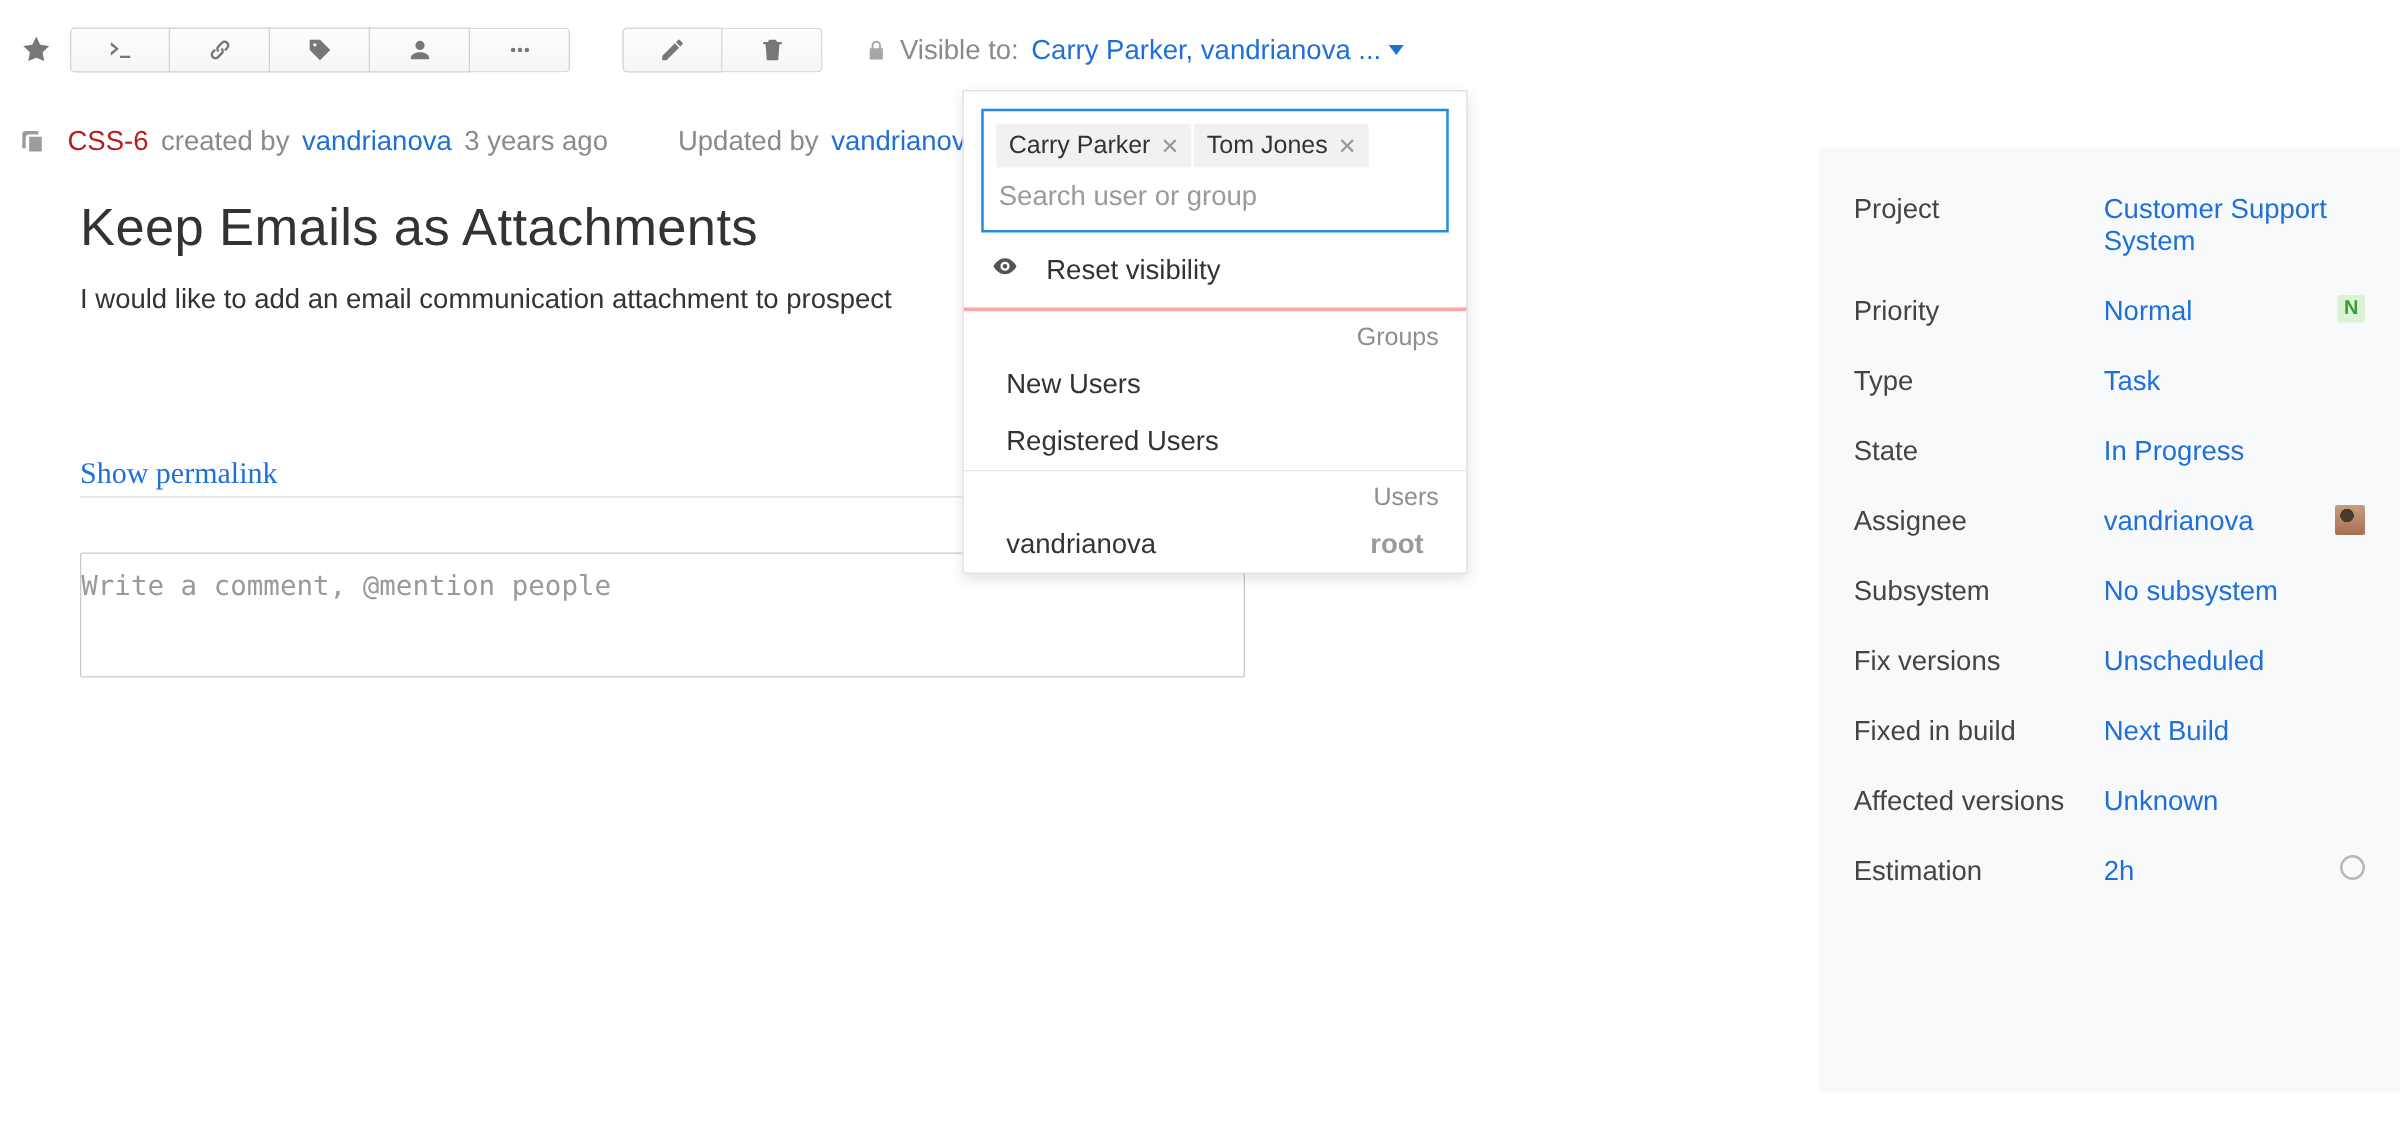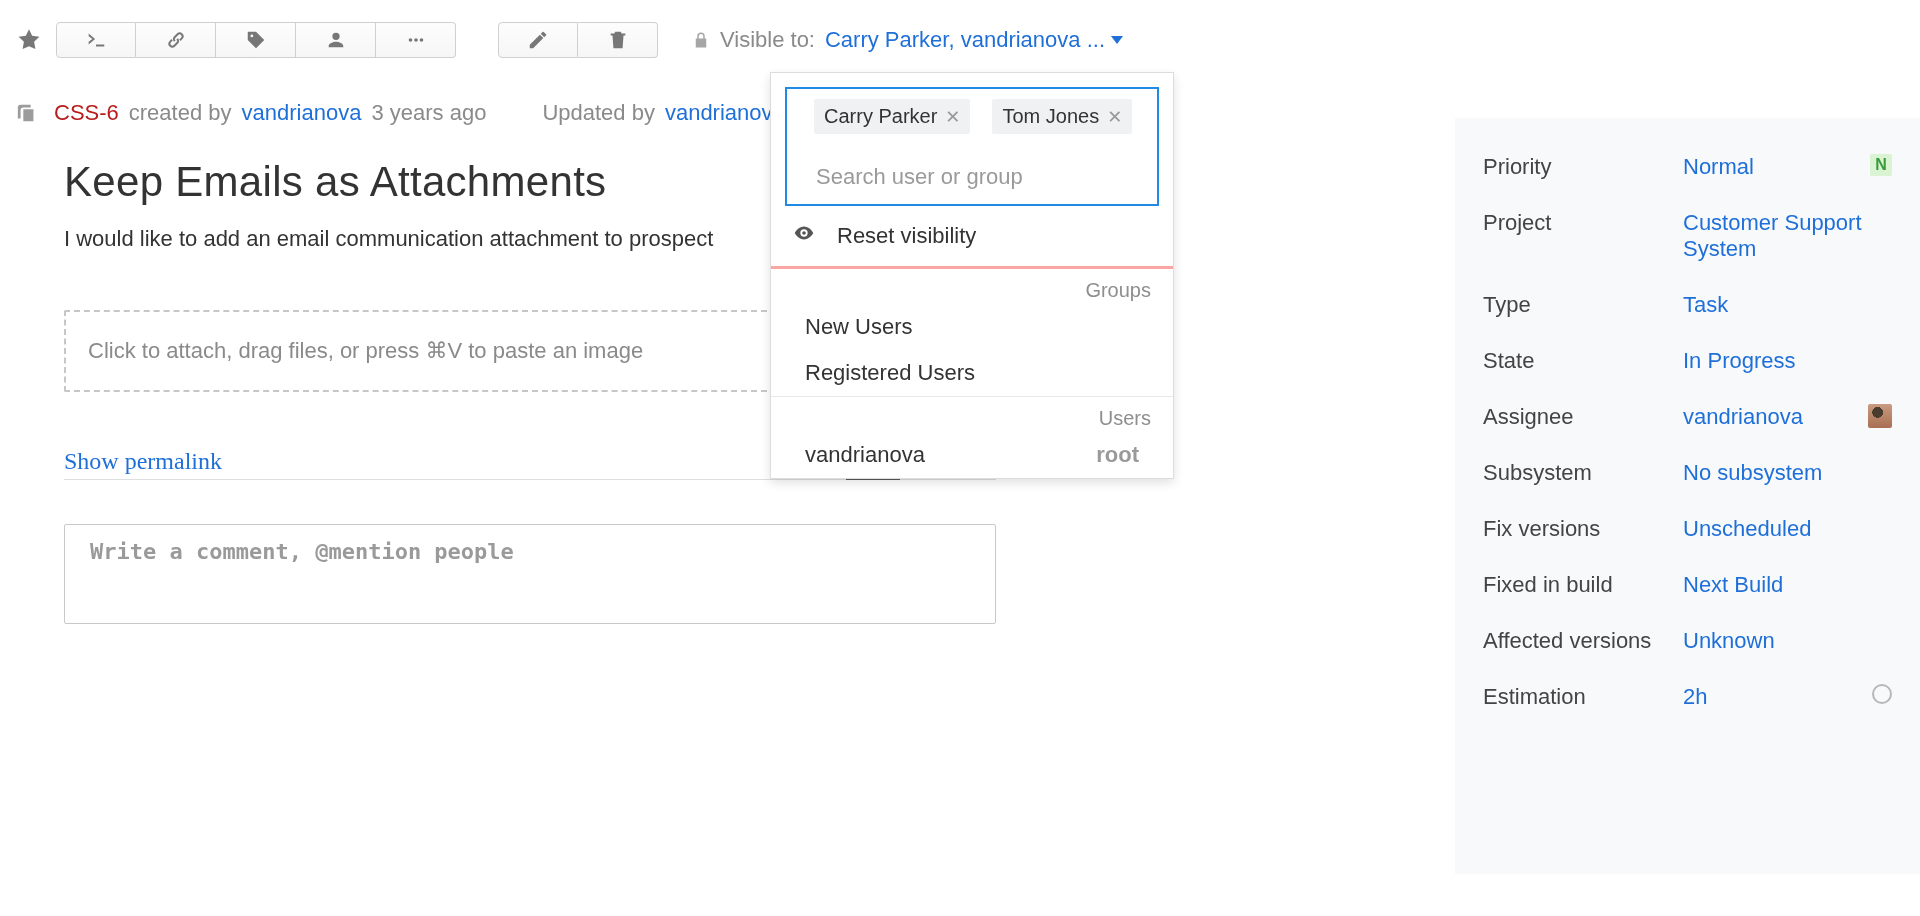--- a/index.html
+++ b/index.html
@@ -38,21 +38,21 @@
   .issue-title { font-size:42px; font-weight:300; color:#333; margin:14px 0 20px 0; letter-spacing:0.3px; }
   .issue-desc { font-size:22px; color:#333; margin:0 0 58px 0; }
   .attach-area {
     border:2px dashed #c7c7c7; border-radius:2px; padding:26px 22px; color:#8a8a8a; font-size:22px;
   }
   .permalink { color:#1f6fd8; font-size:24px; display:inline-block; margin-top:56px; cursor:pointer;font-family:Liberation Serif, serif; }
   .hr { height:1px; background:#dedede; margin:4px 0 0 0; border:none; position:relative; }
   .hr::after { content:""; position:absolute; right:96px; top:-1px; width:54px; height:3px; background:#5a5a5a; }
   .comment-box {
     margin-top:44px; width:100%; height:100px; border:1px solid #c9c9c9; border-radius:2px;
-    padding:14px 25px; font-size:22px; color:#333; resize:none;font-weight:bold;
+    padding:14px 0; font-size:22px; color:#333; resize:none;
   }
   .comment-box::placeholder { color:#9a9a9a; }
 
   
   .side-panel { position:absolute; right:0; top:118px; bottom:0; width:465px; background:#f8f9fb; padding:36px 28px; }
   .sp-row { display:flex; align-items:flex-start; margin-bottom:30px; }
   .sp-label { width:200px; color:#444; font-size:22px; }
   .sp-value { color:#1f6fd8; font-size:22px; flex:1; }
   .sp-value.muted { color:#444; }
   .badge-n {
@@ -63,22 +63,22 @@
     width:20px; height:20px; border:2px solid #b8b8b8; border-radius:50%; margin-left:auto; flex:none;
   }
   .avatar-sq { width:24px; height:24px; background:#b8866c; margin-left:auto; flex:none; border-radius:2px; background-image:radial-gradient(circle at 40% 35%, #4a3b2f 25%, transparent 26%), linear-gradient(#c99c7f,#a86f54); }
 
   
   .popover {
     position:absolute; left:770px; top:72px; width:404px; background:#fff;
     border:1px solid #dcdcdc; box-shadow:0 4px 10px rgba(0,0,0,.12); z-index:10;
   }
   .pv-tags-row {
-    margin:14px 14px 0 14px; border:2px solid #1f8be6; padding:10px 10px 10px 27px;
-    display:flex; flex-wrap:wrap; gap:22px; align-items:center;
+    margin:14px 14px 0 14px; border:2px solid #1f8be6; padding:10px 10px 10px 10px;
+    display:flex; flex-wrap:wrap; gap:2px; align-items:center;
   }
   .tag {
     display:inline-flex; align-items:center; gap:8px; background:#eff1f3; color:#333;
     font-size:20px; padding:6px 10px; border-radius:2px;
   }
   .tag .x { color:#999; font-size:18px; cursor:pointer; }
   .pv-search {
     border:none; outline:none; font-size:22px; color:#333; flex:1 1 100%; margin-top:4px; padding:4px 2px;
   }
   .pv-search::placeholder { color:#9a9a9a; }
@@ -176,39 +176,36 @@
     <span class="meta-gap"></span>
     <span>Updated by</span>
     <span class="link-blue">vandrianova</span>
     <span>46 min</span>
   </div>
 
   <div class="content">
     <h1 class="issue-title">Keep Emails as Attachments</h1>
     <p class="issue-desc">I would like to add an email communication attachment to prospect</p>
 
-    <div class="attach-area">
-      <span>Click to attach, drag files, or press ⌘V to paste an image</span>
-    </div>
 
     <a class="permalink">Show permalink</a>
     <hr class="hr">
 
     <textarea class="comment-box" placeholder="Write a comment, @mention people" style=""></textarea>
   </div>
 
   <div class="side-panel" id="side-panel">
+      <div class="sp-row">
+        <div class="sp-label">Project</div>
+        <div class="sp-value">Customer Support System</div>
+      </div>
       <div class="sp-row">
         <div class="sp-label">Priority</div>
         <div class="sp-value">Normal</div>
         <span class="badge-n">N</span>
-      </div>
-      <div class="sp-row">
-        <div class="sp-label">Project</div>
-        <div class="sp-value">Customer Support System</div>
       </div>
       <div class="sp-row">
         <div class="sp-label">Type</div>
         <div class="sp-value">Task</div>
       </div>
       <div class="sp-row">
         <div class="sp-label">State</div>
         <div class="sp-value">In Progress</div>
       </div>
       <div class="sp-row">

